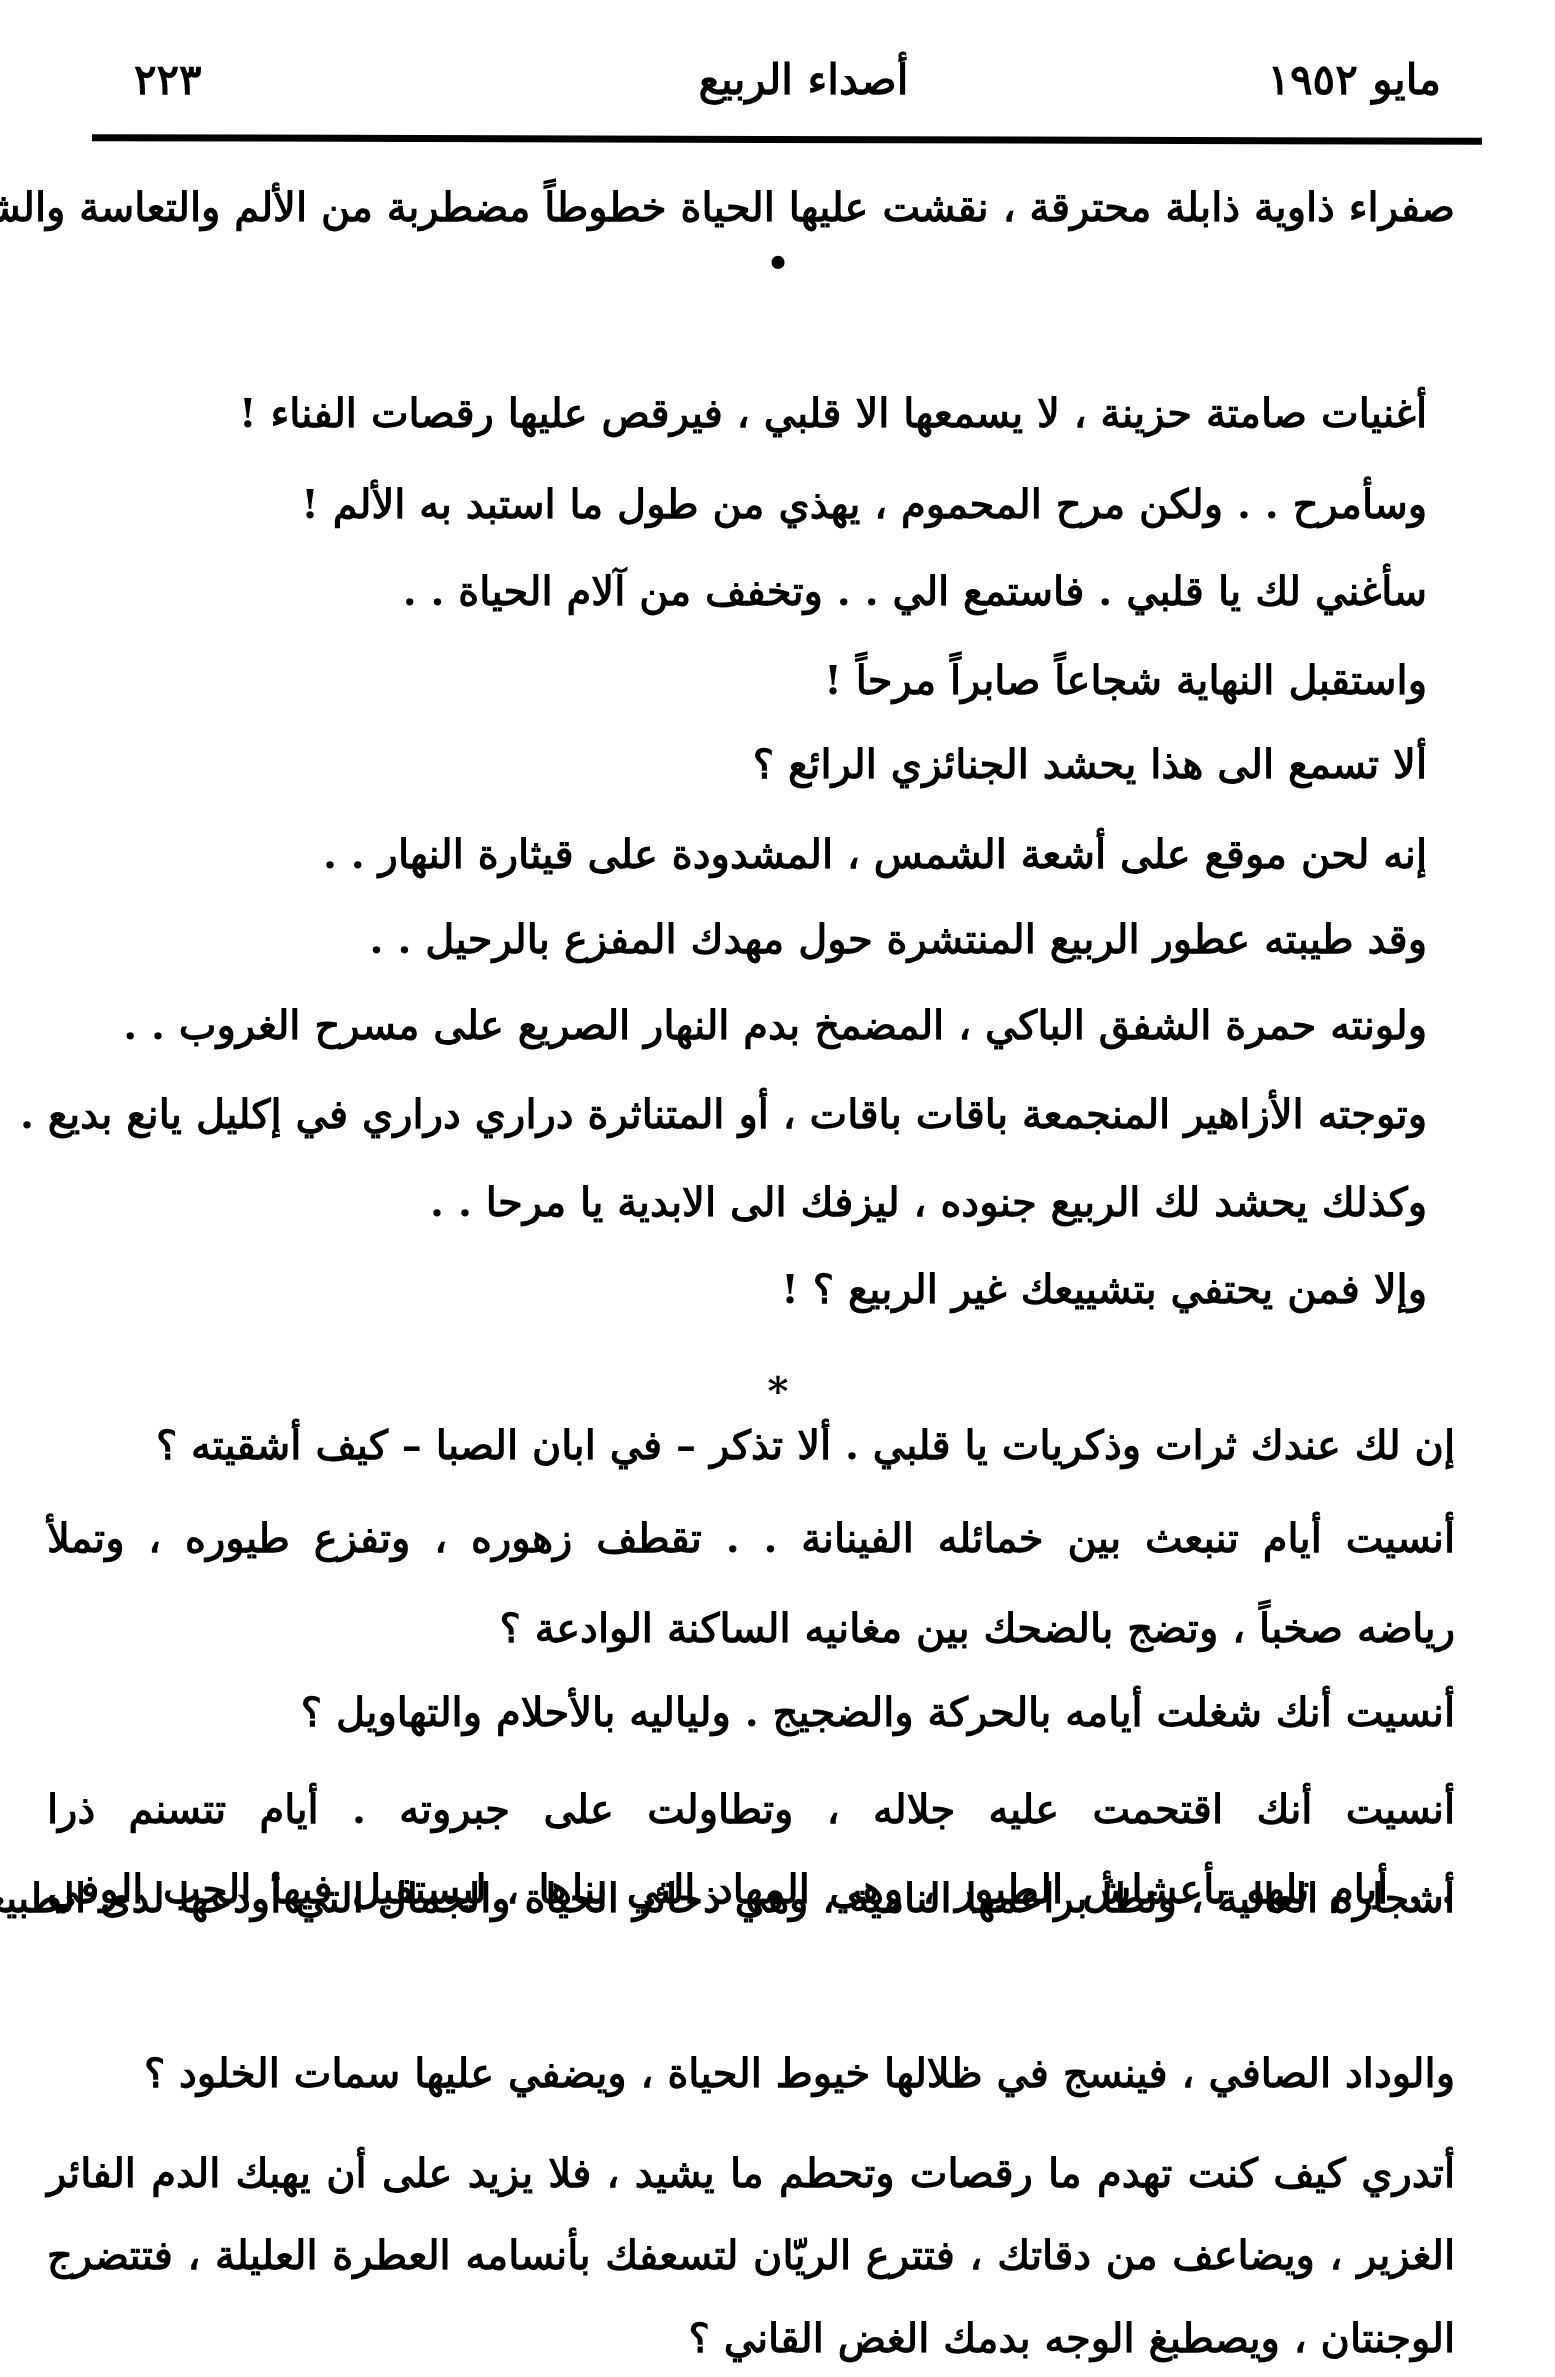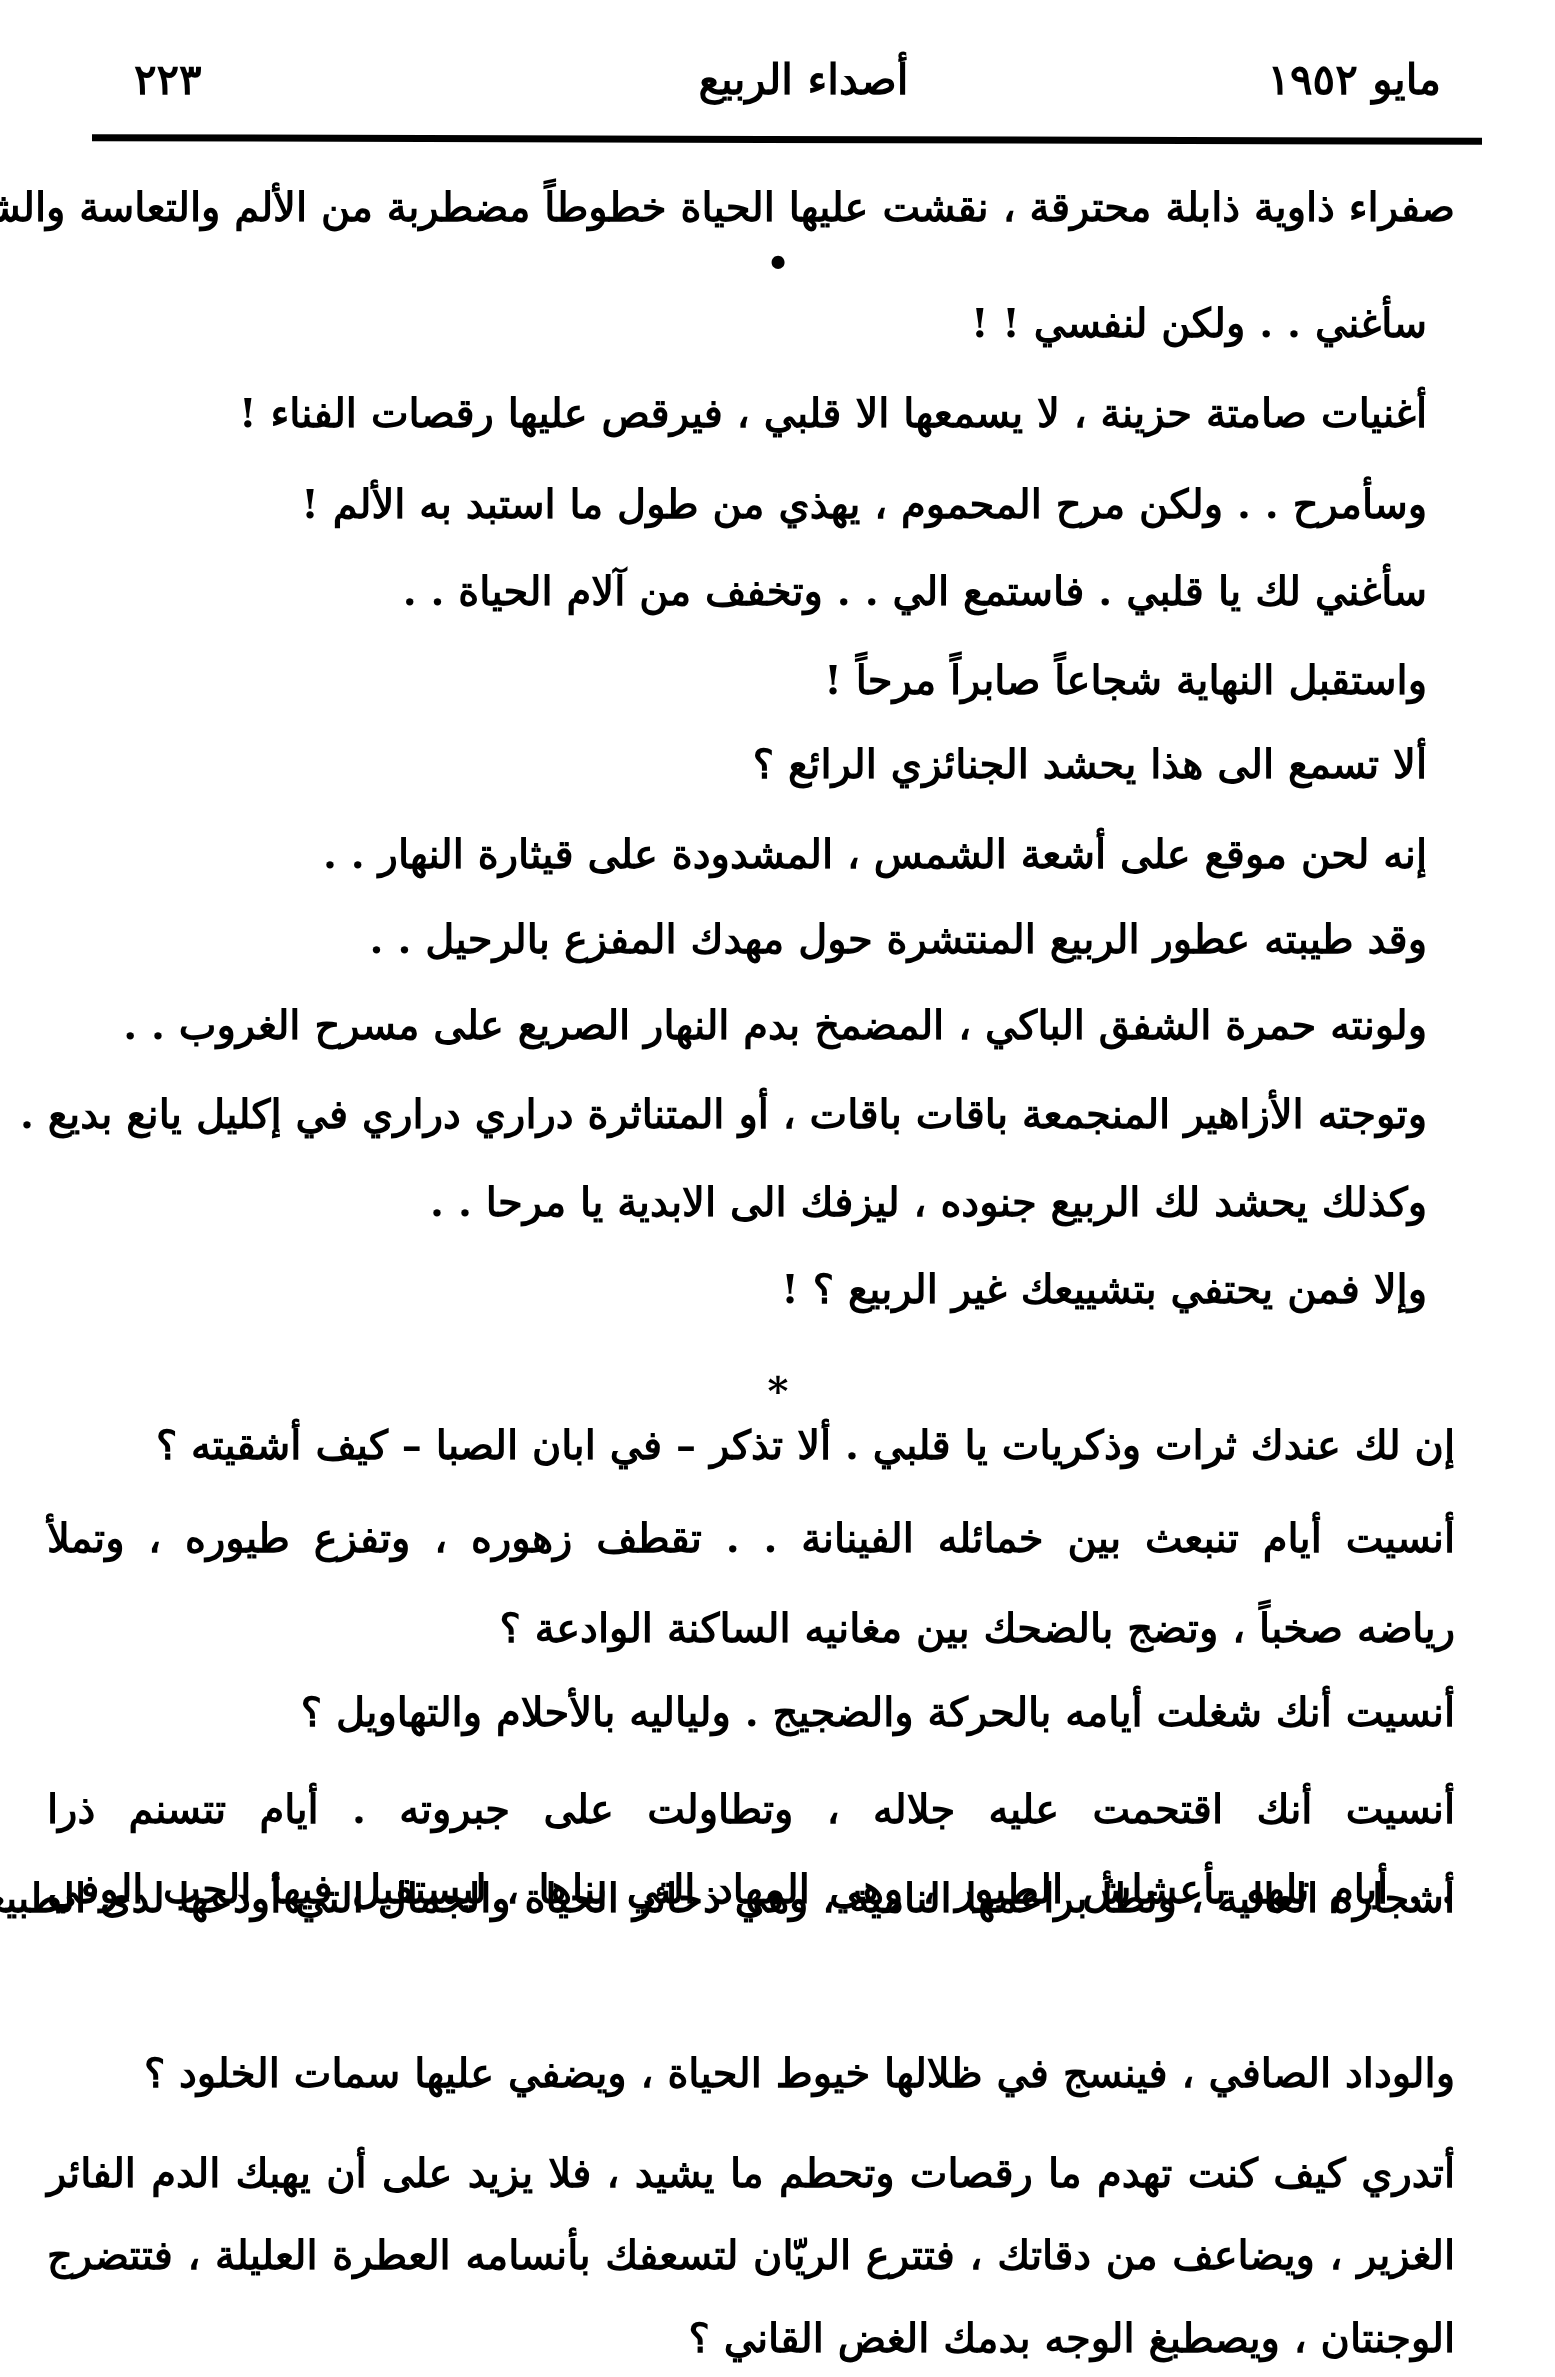--- a/index.html
+++ b/index.html
@@ -97,21 +97,20 @@
     <span class="title">أصداء الربيع</span>
     <span class="page-num">٢٢٣</span>
   </div>
 
   <div class="rule"></div>
 
   <div class="line full" style="top:179px;">صفراء ذاوية ذابلة محترقة ، نقشت عليها الحياة خطوطاً مضطربة من الألم والتعاسة والشقاء؟</div>
 
   <div class="separator" style="top:241px;">•</div>
 
-  <div class="line indent" style="top:295px;">سأغني . . ولكن لنفسي ! !</div>
   <div class="line indent" style="top:385px;">أغنيات صامتة حزينة ، لا يسمعها الا قلبي ، فيرقص عليها رقصات الفناء !</div>
   <div class="line indent" style="top:476px;">وسأمرح . . ولكن مرح المحموم ، يهذي من طول ما استبد به الألم !</div>
   <div class="line indent" style="top:563px;">سأغني لك يا قلبي . فاستمع الي . . وتخفف من آلام الحياة . .</div>
   <div class="line indent" style="top:652px;">واستقبل النهاية شجاعاً صابراً مرحاً !</div>
   <div class="line indent" style="top:736px;">ألا تسمع الى هذا يحشد الجنائزي الرائع ؟</div>
   <div class="line indent" style="top:826px;">إنه لحن موقع على أشعة الشمس ، المشدودة على قيثارة النهار . .</div>
   <div class="line indent" style="top:911px;">وقد طيبته عطور الربيع المنتشرة حول مهدك المفزع بالرحيل . .</div>
   <div class="line indent" style="top:997px;">ولونته حمرة الشفق الباكي ، المضمخ بدم النهار الصريع على مسرح الغروب . .</div>
   <div class="line indent" style="top:1086px;">وتوجته الأزاهير المنجمعة باقات باقات ، أو المتناثرة دراري دراري في إكليل يانع بديع .</div>
   <div class="line indent" style="top:1174px;">وكذلك يحشد لك الربيع جنوده ، ليزفك الى الابدية يا مرحا . .</div>

